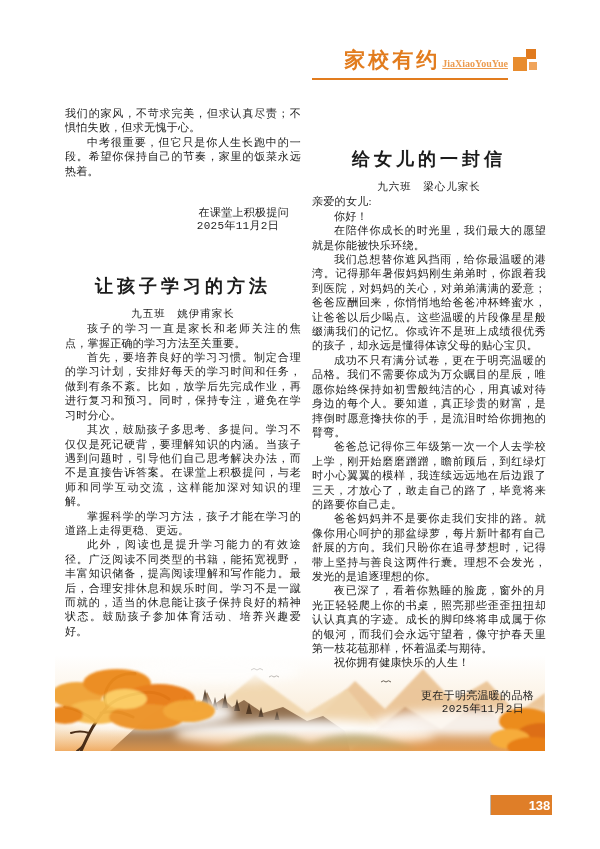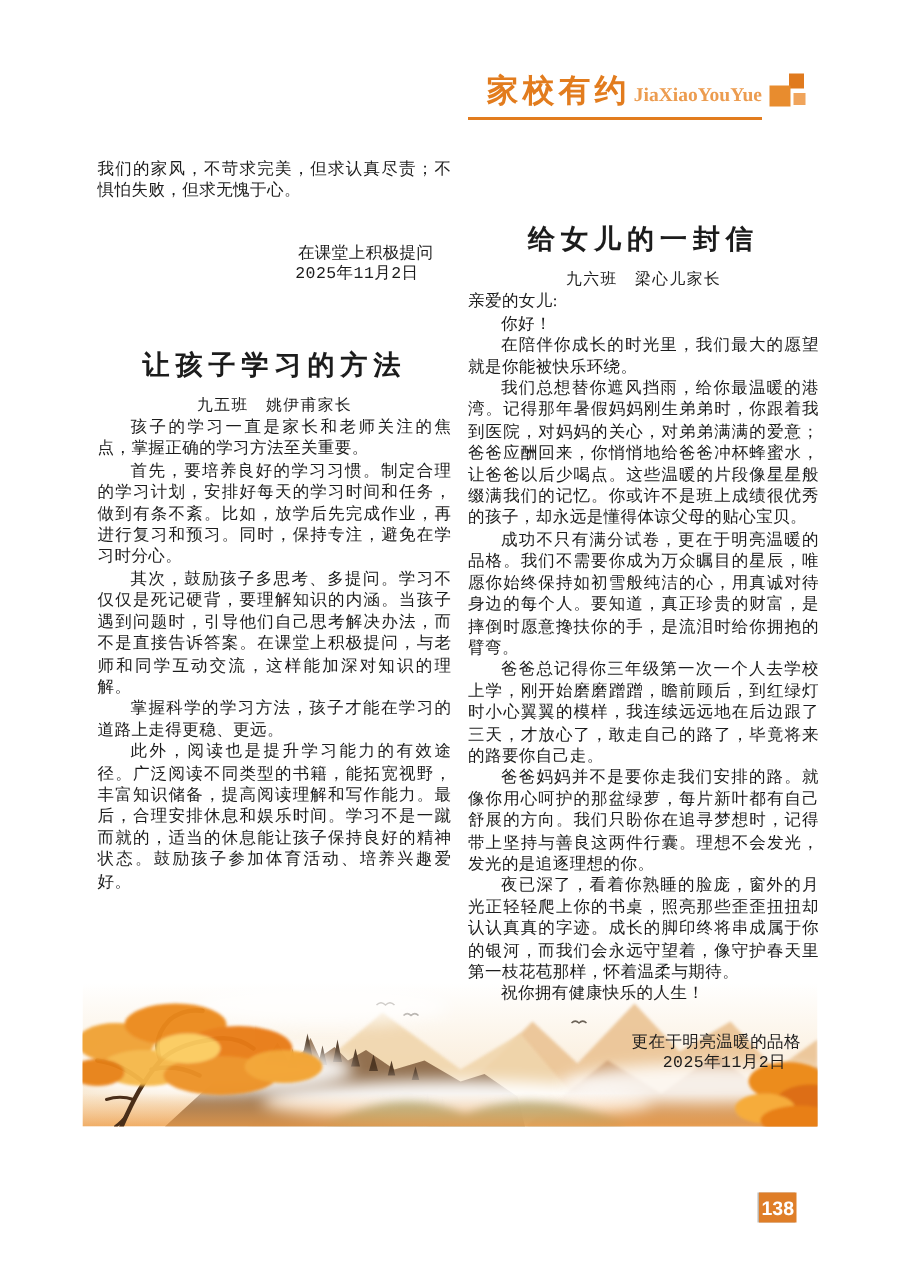--- a/index.html
+++ b/index.html
@@ -7,21 +7,21 @@
     position:relative;width:600px;height:849px;background:#ffffff;overflow:hidden;
     font-family:"Liberation Serif","DejaVu Serif",serif;color:#1c1c1c;
   }
   
   .header{
     position:absolute;left:312px;top:46px;width:196px;
     text-align:right;padding-bottom:4px;border-bottom:2px solid #E27C1E;
     color:#E27C1E;white-space:nowrap;z-index:3;
   }
   .header-title{font-size:21px;font-weight:bold;letter-spacing:3px;}
-  .header-pinyin{font-size:13px;font-weight:bold;margin-left:2px;color:#EC9C50;}
+  .header-pinyin{font-size:10px;font-weight:bold;margin-left:2px;color:#EC9C50;text-decoration:underline;}
   .header-icon{position:absolute;left:513px;top:49px;width:32px;height:30px;z-index:3;}
   .header-icon .sq{position:absolute;}
   .sq-a{left:13px;top:0;width:10px;height:10px;background:#E07A1E;}
   .sq-b{left:0;top:8px;width:14px;height:14px;background:#E88C2E;}
   .sq-c{left:16px;top:13px;width:8px;height:8px;background:#F0A45B;}
   
   .col{position:absolute;z-index:2;font-size:11px;line-height:14.4px;
        text-align:justify;letter-spacing:0.3px;}
   .col-left{left:65px;top:106px;width:236px;}
   .col-right{left:312px;top:100px;width:234px;margin-top:48px;}
@@ -34,43 +34,45 @@
   .article-title{text-align:center;font-size:18px;font-weight:bold;
                  letter-spacing:4px;line-height:23px;margin:0;}
   .title-gap{margin-top:41px;}
   .byline{text-align:center;font-size:10.5px;letter-spacing:1px;margin-top:9px;}
   .body-start{margin-top:17px;}
   .salutation-gap{margin-top:23px;}
   
   .banner{position:absolute;left:55px;top:655px;width:490px;height:96px;z-index:1;}
   
   .page-number{
-    position:absolute;left:506px;top:795px;width:25px;height:20px;z-index:3;
+    position:absolute;left:491px;top:795px;width:25px;height:20px;z-index:3;
     background:#DF7E28;color:#ffffff;font-size:13px;font-weight:bold;
     font-family:"Liberation Sans","DejaVu Sans",sans-serif;
     display:flex;align-items:center;justify-content:center;
     box-shadow:-1px 0 0 #bdb6ae;
+    padding-left:36px;
   }
 </style>
 </head>
 <body>
 
 <div class="page">
 
   <div class="header">
     <span class="header-title">家校有约</span><span class="header-pinyin">JiaXiaoYouYue</span>
   </div>
   <div class="header-icon">
     <span class="sq sq-a"></span>
     <span class="sq sq-b"></span>
     <span class="sq sq-c"></span>
   </div>
 
   <div class="col col-left">
     <p class="noindent">我们的家风，不苛求完美，但求认真尽责；不惧怕失败，但求无愧于心。</p>
+    <p>中考很重要，但它只是你人生长跑中的一段。希望你保持自己的节奏，家里的饭菜永远热着。</p>
     <div class="sig-block">
       <div class="sig-line">在课堂上积极提问</div>
       <div class="date-line">2025年11月2日</div>
     </div>
     <div class="article-title title-gap">让孩子学习的方法</div>
     <div class="byline">九五班　姚伊甫家长</div>
     <p class="body-start">孩子的学习一直是家长和老师关注的焦点，掌握正确的学习方法至关重要。</p>
     <p>首先，要培养良好的学习习惯。制定合理的学习计划，安排好每天的学习时间和任务，做到有条不紊。比如，放学后先完成作业，再进行复习和预习。同时，保持专注，避免在学习时分心。</p>
     <p>其次，鼓励孩子多思考、多提问。学习不仅仅是死记硬背，要理解知识的内涵。当孩子遇到问题时，引导他们自己思考解决办法，而不是直接告诉答案。在课堂上积极提问，与老师和同学互动交流，这样能加深对知识的理解。</p>
     <p>掌握科学的学习方法，孩子才能在学习的道路上走得更稳、更远。</p>

